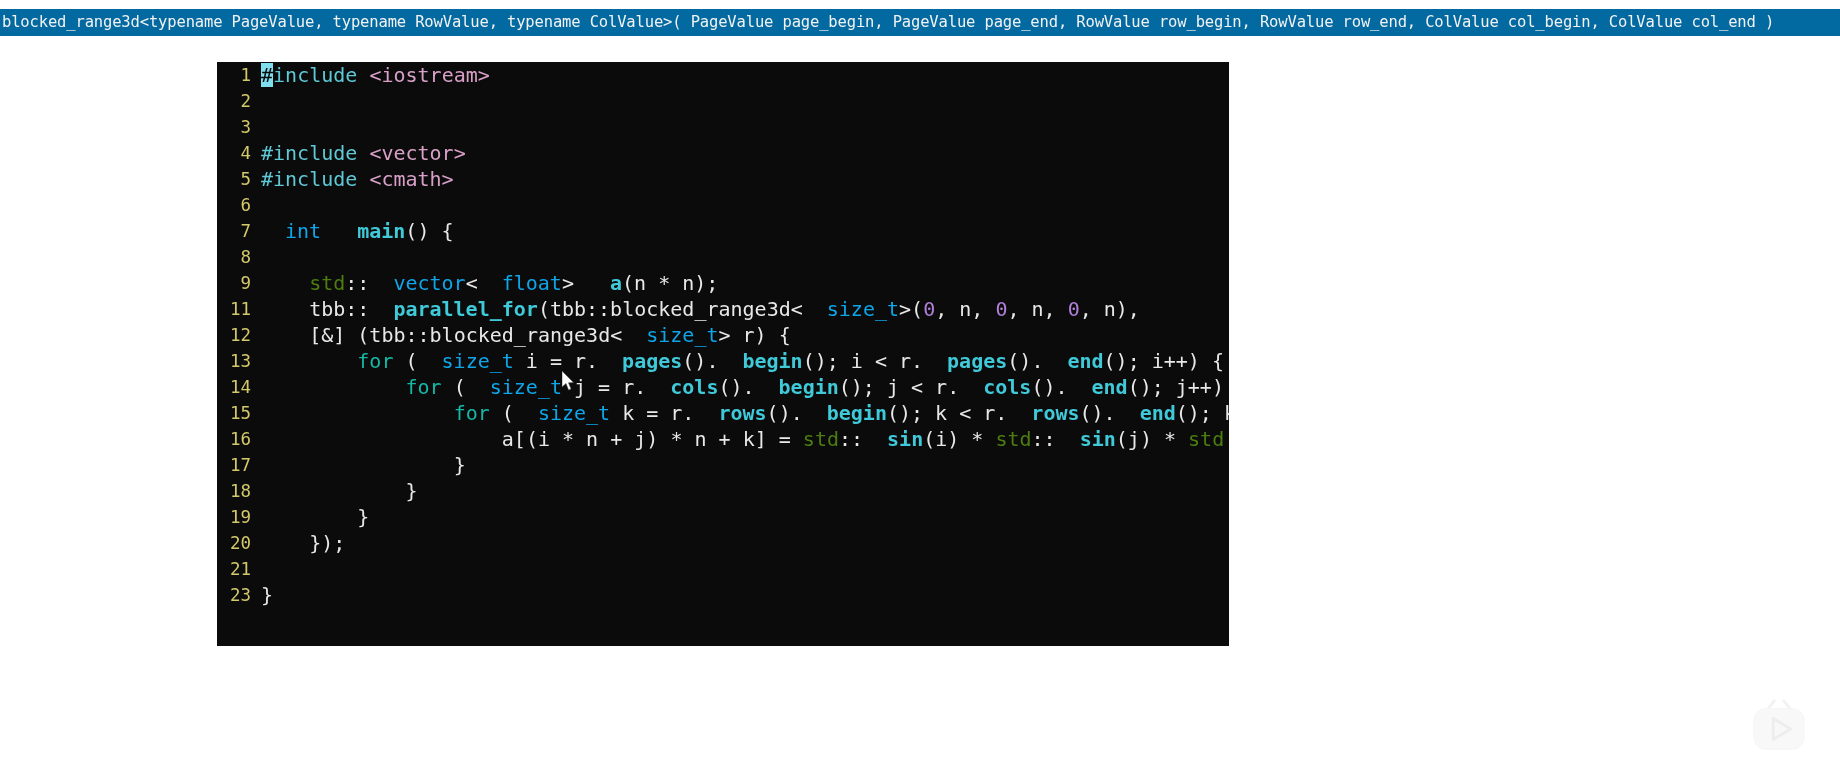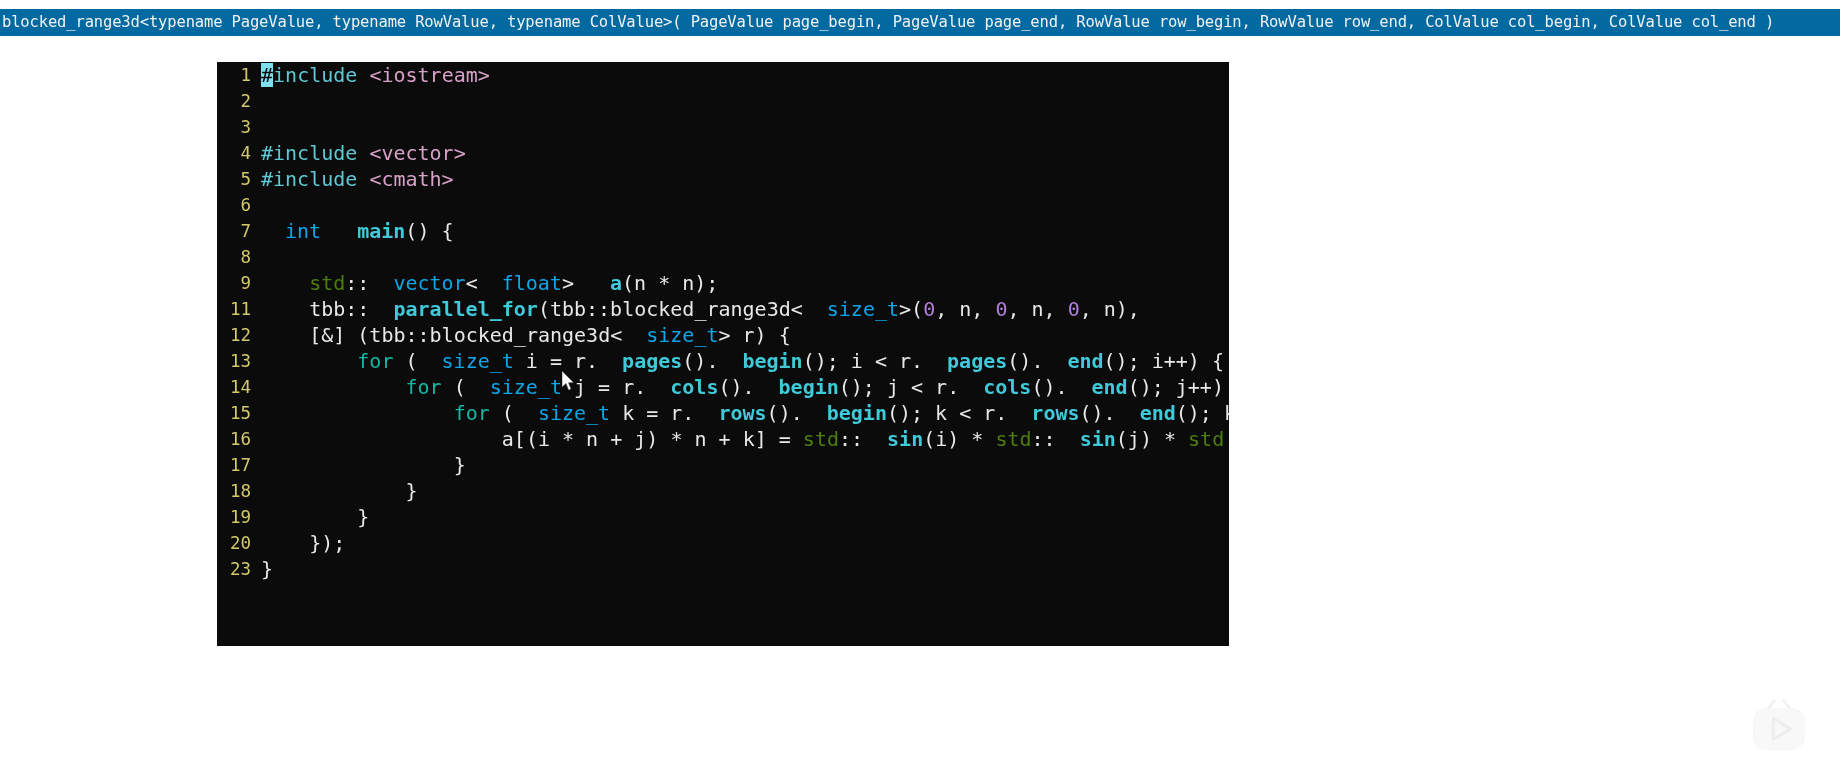--- a/index.html
+++ b/index.html
@@ -128,20 +128,21 @@
       <div class="line"><span class="lineno">11</span><span class="linetext"><span class="t-plain">    tbb::</span><span class="t-fn">parallel_for</span><span class="t-plain">(tbb::blocked_range3d&lt;</span><span class="t-type">size_t</span><span class="t-plain">&gt;(</span><span class="t-num">0</span><span class="t-plain">, n, </span><span class="t-num">0</span><span class="t-plain">, n, </span><span class="t-num">0</span><span class="t-plain">, n),</span></span></div>
       <div class="line"><span class="lineno">12</span><span class="linetext"><span class="t-plain">    [&amp;] (tbb::blocked_range3d&lt;</span><span class="t-type">size_t</span><span class="t-plain">&gt; r) {</span></span></div>
       <div class="line"><span class="lineno">13</span><span class="linetext"><span class="t-plain">        </span><span class="t-kw">for</span><span class="t-plain"> (</span><span class="t-type">size_t</span><span class="t-plain"> i = r.</span><span class="t-fn">pages</span><span class="t-plain">().</span><span class="t-fn">begin</span><span class="t-plain">(); i &lt; r.</span><span class="t-fn">pages</span><span class="t-plain">().</span><span class="t-fn">end</span><span class="t-plain">(); i++) {</span></span></div>
       <div class="line"><span class="lineno">14</span><span class="linetext"><span class="t-plain">            </span><span class="t-kw">for</span><span class="t-plain"> (</span><span class="t-type">size_t</span><span class="t-plain"> j = r.</span><span class="t-fn">cols</span><span class="t-plain">().</span><span class="t-fn">begin</span><span class="t-plain">(); j &lt; r.</span><span class="t-fn">cols</span><span class="t-plain">().</span><span class="t-fn">end</span><span class="t-plain">(); j++) {</span></span></div>
       <div class="line"><span class="lineno">15</span><span class="linetext"><span class="t-plain">                </span><span class="t-kw">for</span><span class="t-plain"> (</span><span class="t-type">size_t</span><span class="t-plain"> k = r.</span><span class="t-fn">rows</span><span class="t-plain">().</span><span class="t-fn">begin</span><span class="t-plain">(); k &lt; r.</span><span class="t-fn">rows</span><span class="t-plain">().</span><span class="t-fn">end</span><span class="t-plain">(); k++) {</span></span></div>
       <div class="line"><span class="lineno">16</span><span class="linetext"><span class="t-plain">                    a[(i * n + j) * n + k] = </span><span class="t-ns">std</span><span class="t-plain">::</span><span class="t-fn">sin</span><span class="t-plain">(i) * </span><span class="t-ns">std</span><span class="t-plain">::</span><span class="t-fn">sin</span><span class="t-plain">(j) * </span><span class="t-ns">std</span><span class="t-plain">::</span><span class="t-fn">sin</span><span class="t-plain">(k);</span></span></div>
       <div class="line"><span class="lineno">17</span><span class="linetext"><span class="t-plain">                }</span></span></div>
       <div class="line"><span class="lineno">18</span><span class="linetext"><span class="t-plain">            }</span></span></div>
       <div class="line"><span class="lineno">19</span><span class="linetext"><span class="t-plain">        }</span></span></div>
       <div class="line"><span class="lineno">20</span><span class="linetext"><span class="t-plain">    });</span></span></div>
+      <div class="line"><span class="lineno">21</span><span class="linetext"></span></div>
       <div class="line"><span class="lineno">23</span><span class="linetext"><span class="t-plain">}</span></span></div>
     </div>
 </div>
 
 <svg class="mouse-pointer" viewBox="0 0 14 20" xmlns="http://www.w3.org/2000/svg">
   <polygon points="0,0 0,16 4,12.5 6.6,19 9,18 6.5,11.8 11.5,11.5" fill="#ffffff" stroke="#555555" stroke-width="0.6"></polygon>
 </svg>
 
 <svg class="watermark" viewBox="0 0 64 60" xmlns="http://www.w3.org/2000/svg">
   <path d="M20 12 L27 3 M44 12 L37 3" stroke="#e9e9e9" stroke-width="3.2" stroke-linecap="round" fill="none"></path>

